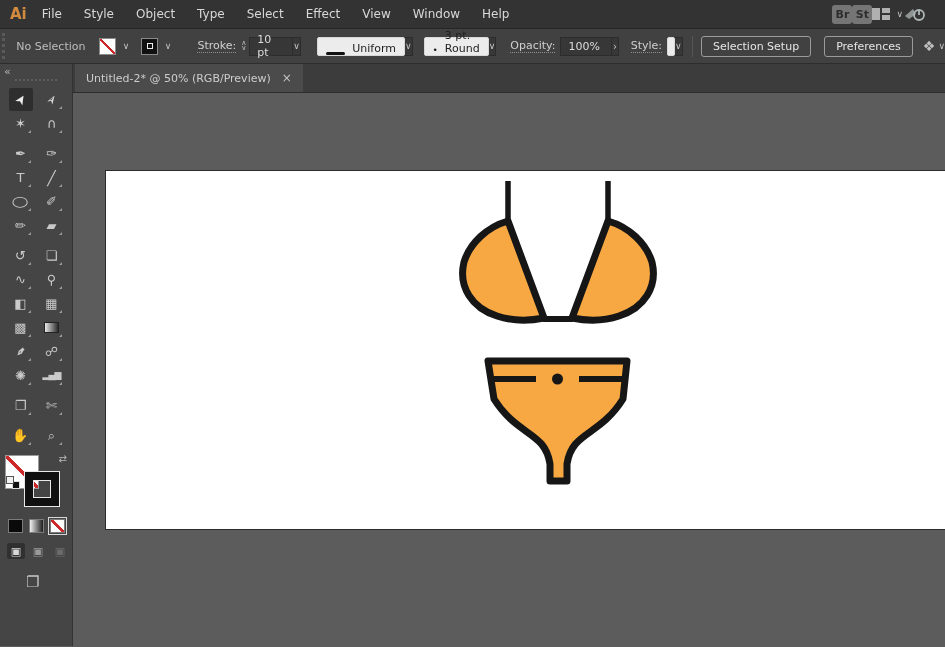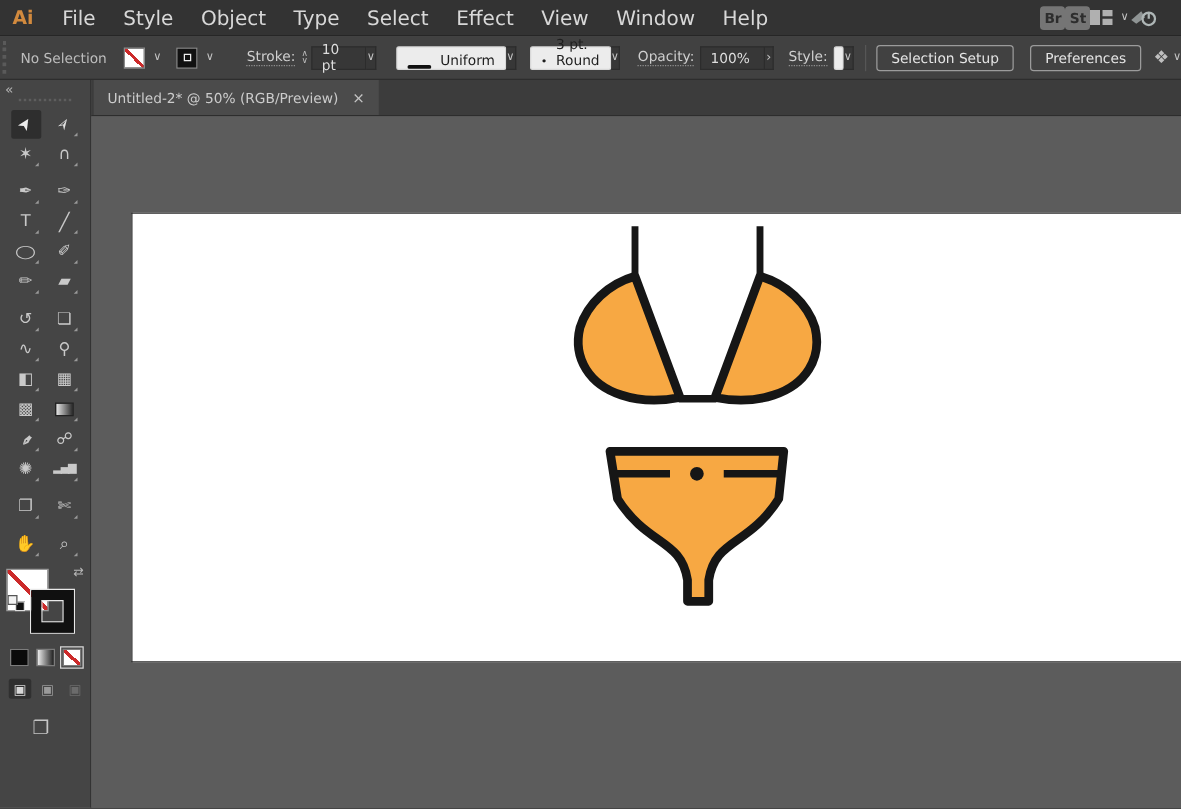--- a/index.html
+++ b/index.html
@@ -7,22 +7,22 @@
     --menubar:#333333; --controlbar:#414141; --panel:#454545;
     --tabbar:#3C3C3C; --tab:#4B4B4B; --text:#D8D8D8; --logo:#D28A3E;
     --field:#373737; --lightseg:#ECECEC; --active-tool:#2E2E2E;
   }
   *{margin:0;padding:0;box-sizing:border-box;font-family:"DejaVu Sans","Liberation Sans",sans-serif}
   html,body{background:#222}
   .app{position:relative;width:945px;height:647px;overflow:hidden;background:var(--pasteboard);color:var(--text);font-size:12px;user-select:none}
 
   
   .menu-bar{height:29px;background:var(--menubar);border-bottom:1px solid #262626;display:flex;align-items:center}
-  .app-logo{color:var(--logo);font-weight:bold;font-size:15px;margin:0 12px 0 10px;letter-spacing:0}
-  .menu-item{padding:0 11px;font-size:16px;color:var(--text);cursor:default}
+  .app-logo{color:var(--logo);font-weight:bold;font-size:15px;margin:0 4px 0 10px;letter-spacing:0}
+  .menu-item{padding:0 11px;font-size:12px;color:var(--text);cursor:default}
   .menu-right{margin-left:auto;display:flex;align-items:center;margin-right:18px}
   .sq-btn{width:20px;height:19px;background:#757575;color:#2d2d2d;border-radius:3px;font-size:11px;font-weight:bold;display:flex;align-items:center;justify-content:center}
   .ws-icon{display:grid;grid-template-columns:8px 8px;grid-template-rows:5px 5px;gap:2px}
   .ws-icon i{background:#B0B0B0}
   .ws-icon i:first-child{grid-row:1/3}
   .chev{color:#C5C5C5;font-size:9px;line-height:1}
   .power-icon{display:flex;align-items:center}
 
   
   .control-bar{height:35px;background:var(--controlbar);border-bottom:1px solid #2D2D2D;display:flex;align-items:center;font-size:11px}

